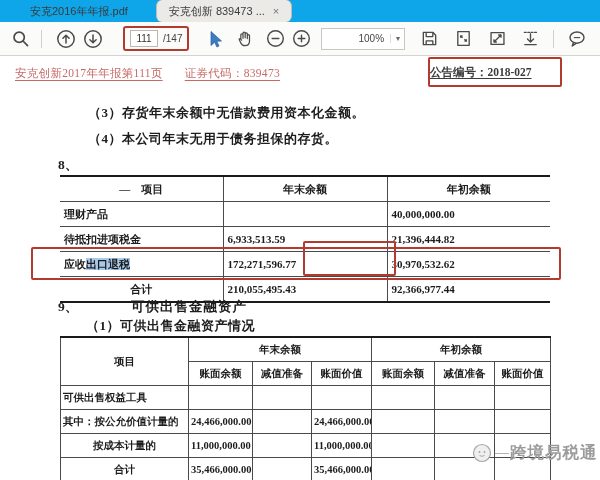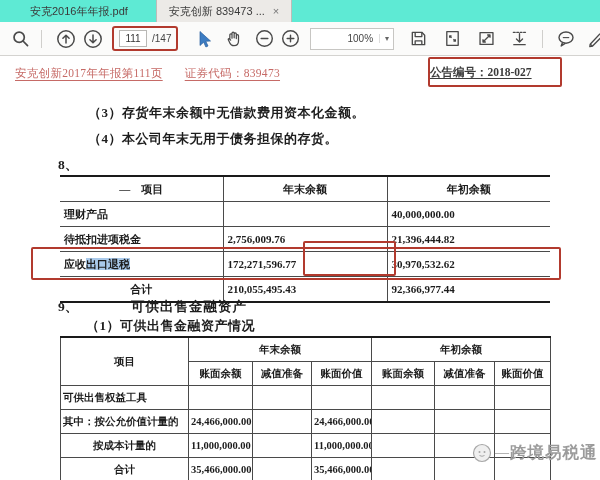--- a/index.html
+++ b/index.html
@@ -1,24 +1,24 @@
 <!DOCTYPE html>
 <html><head>
 <meta charset="utf-8">
 <style>
   html,body{margin:0;padding:0;background:#eee;}
   .screen{position:relative;width:600px;height:480px;background:#fff;overflow:hidden;
           font-family:"Liberation Sans","DejaVu Sans",sans-serif;}
 
   
-  .tabbar{position:absolute;left:0;top:0;width:600px;height:22px;background:#5eead4;
+  .tabbar{position:absolute;left:0;top:0;width:600px;height:22px;background:#0ea5e9;
           display:flex;align-items:stretch;border-bottom:1px solid #c2c1be;}
   .tab{display:flex;align-items:center;padding:0 12px;font-size:11px;color:#3a3a3a;cursor:default;}
   .tab.inactive{margin-left:18px;}
-  .tab.active{margin-left:16px;background:#eceae7;border-left:1px solid #bdbcb8;border-right:1px solid #bdbcb8;}
+  .tab.active{margin-left:16px;background:#eceae7;border-left:1px solid #bdbcb8;border-right:1px solid #bdbcb8;border-radius:6px;}
   .tab .close{margin-left:8px;color:#777;font-size:11px;}
 
   
   .toolbar{position:absolute;left:0;top:22px;width:600px;height:33px;background:#fbfbfa;
            border-bottom:1px solid #d4d3d0;display:flex;align-items:center;}
   .tbi{width:20px;height:20px;flex:0 0 auto;display:flex;align-items:center;justify-content:center;}
   .tbi svg{display:block;}
   .vsep{width:1px;height:18px;background:#d0cfcc;flex:0 0 auto;}
   .pagebox{display:flex;align-items:center;border:2px solid #b23a2e;border-radius:3px;
            padding:2px 5px;background:#fbfbfa;}
@@ -106,21 +106,21 @@
           <circle cx="10" cy="10" r="8.2"></circle>
           <path d="M10 14V6.4 M6.9 9.3 10 6.2 13.1 9.3"></path>
         </svg>
     </div>
     <div class="tbi" style="margin-left:7px">
       <svg width="20" height="20" viewBox="0 0 20 20" fill="none" stroke="#4a4a4a" stroke-width="1.5" stroke-linecap="round" stroke-linejoin="round">
           <circle cx="10" cy="10" r="8.2"></circle>
           <path d="M10 6v7.6 M6.9 10.7 10 13.8 13.1 10.7"></path>
         </svg>
     </div>
-    <div class="pagebox" style="margin-left:9px">
+    <div class="pagebox" style="margin-left:20px">
       <div class="pageinput">111</div>
       <span class="pagetotal">/147</span>
     </div>
     <div class="tbi" style="margin-left:15px">
       <svg width="20" height="20" viewBox="0 0 20 20">
           <path d="M7 2.5 L7 16.5 L10.7 13.2 L12.9 18 L15 17 L12.8 12.3 L17.5 12 Z" fill="#3c7cc2" stroke="#2a5f9e" stroke-width="0.7"></path>
         </svg>
     </div>
     <div class="tbi" style="margin-left:11px">
       <svg width="20" height="20" viewBox="0 0 24 24" fill="none" stroke="#4a4a4a" stroke-width="1.5" stroke-linecap="round" stroke-linejoin="round">
@@ -211,21 +211,21 @@
         <td class="hdr c2">年末余额</td>
         <td class="hdr c3">年初余额</td>
       </tr>
       <tr>
         <td class="itm c1">理财产品</td>
         <td class="num c2"></td>
         <td class="num c3">40,000,000.00</td>
       </tr>
       <tr>
         <td class="itm c1">待抵扣进项税金</td>
-        <td class="num c2">2,756,009.76</td>
+        <td class="num c2">6,933,513.59</td>
         <td class="num c3">21,396,444.82</td>
       </tr>
       <tr>
         <td class="itm c1">
           <span>应收</span><span class="hl">出口退税</span>
         </td>
         <td class="num c2">172,271,596.77</td>
         <td class="num c3">30,970,532.62</td>
       </tr>
       <tr class="last">

